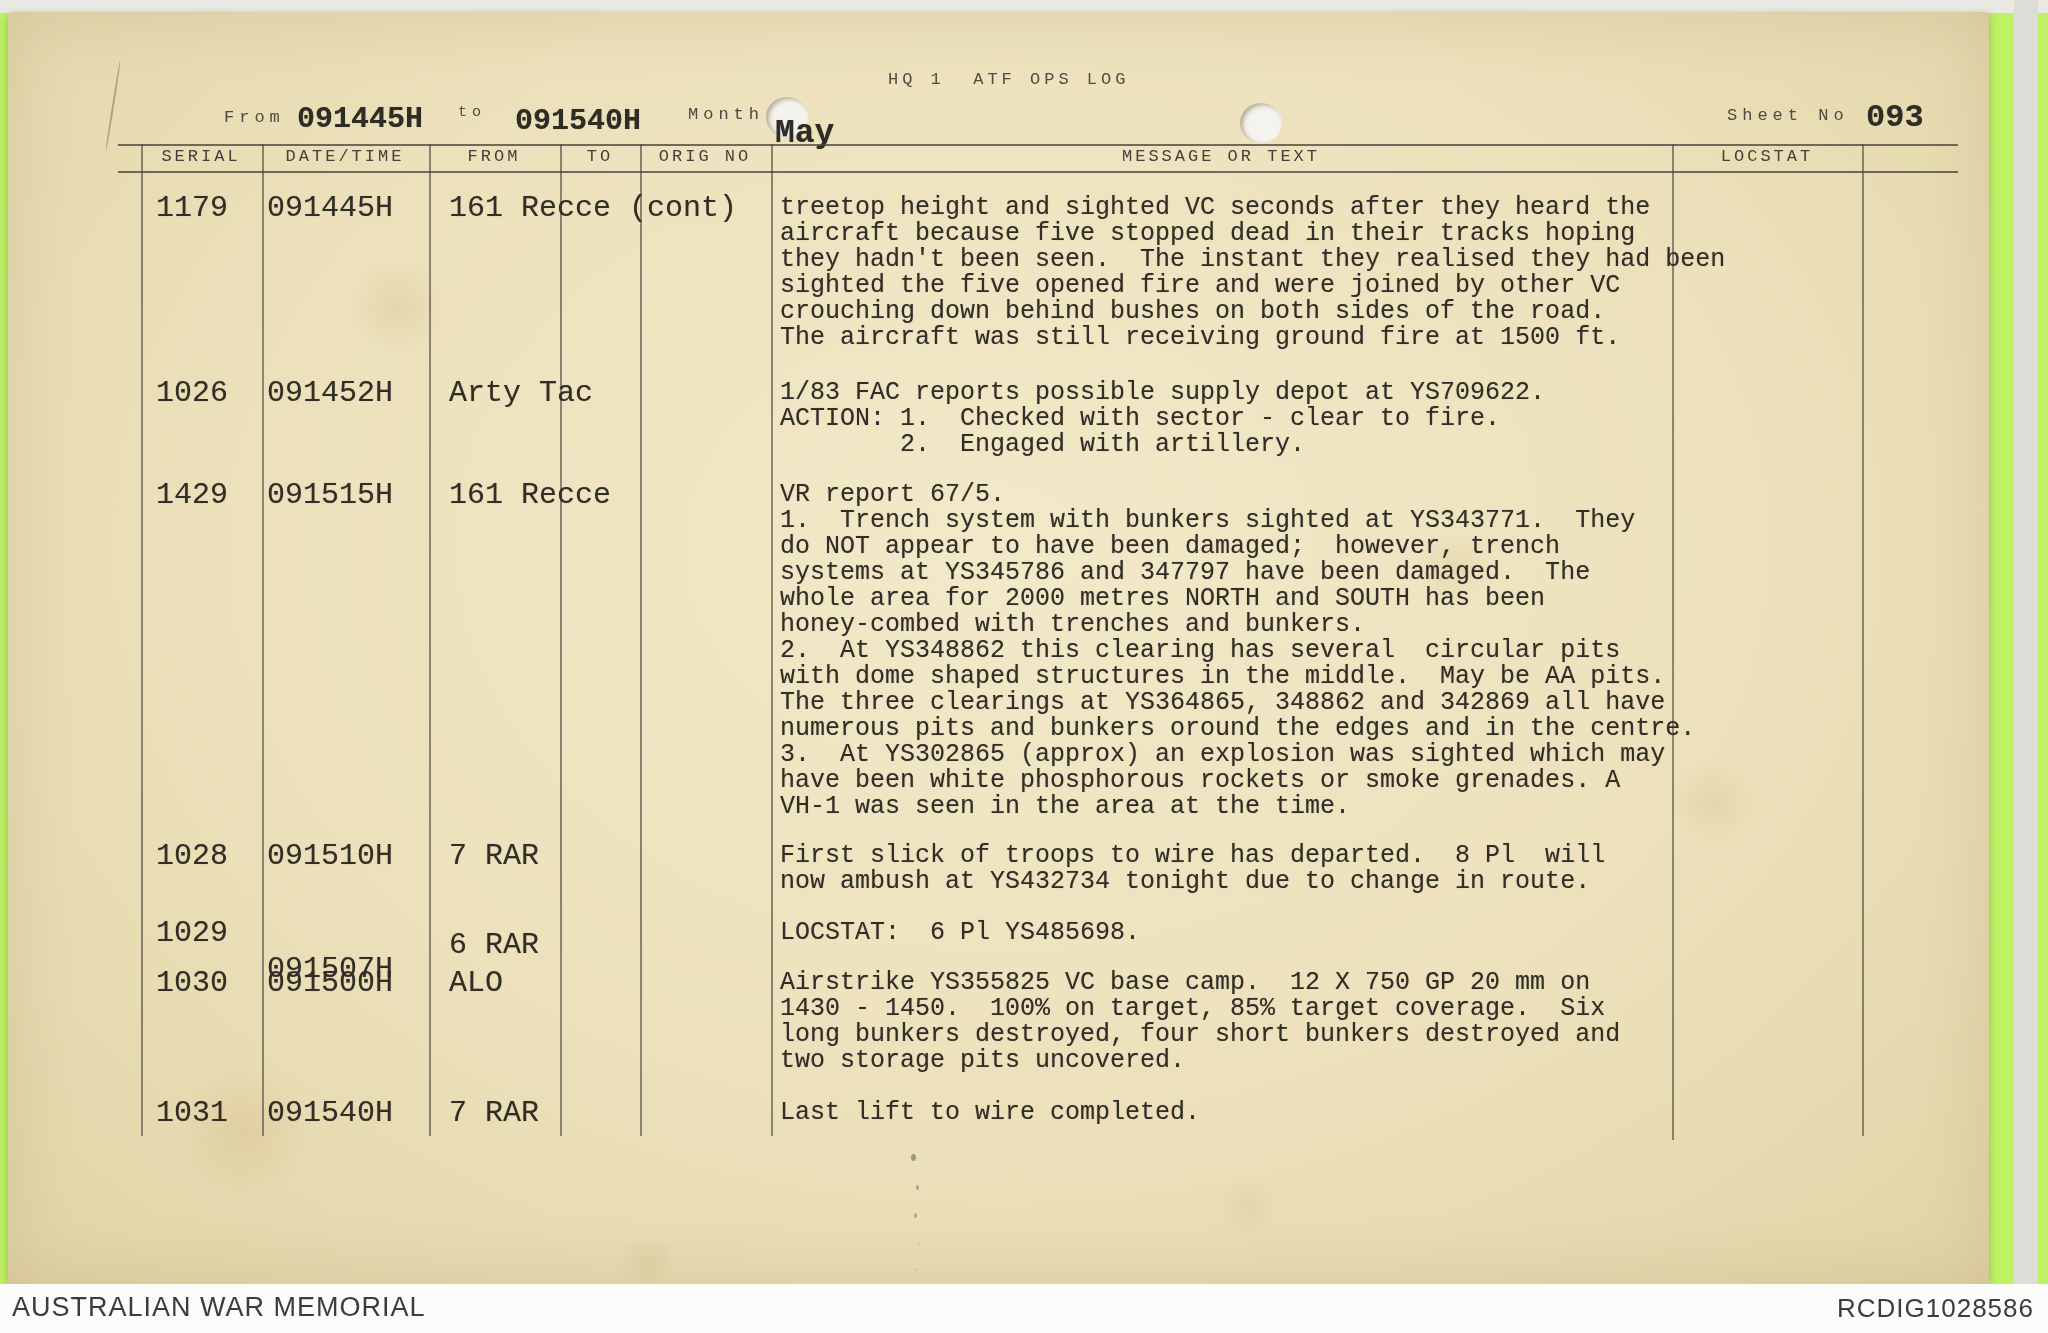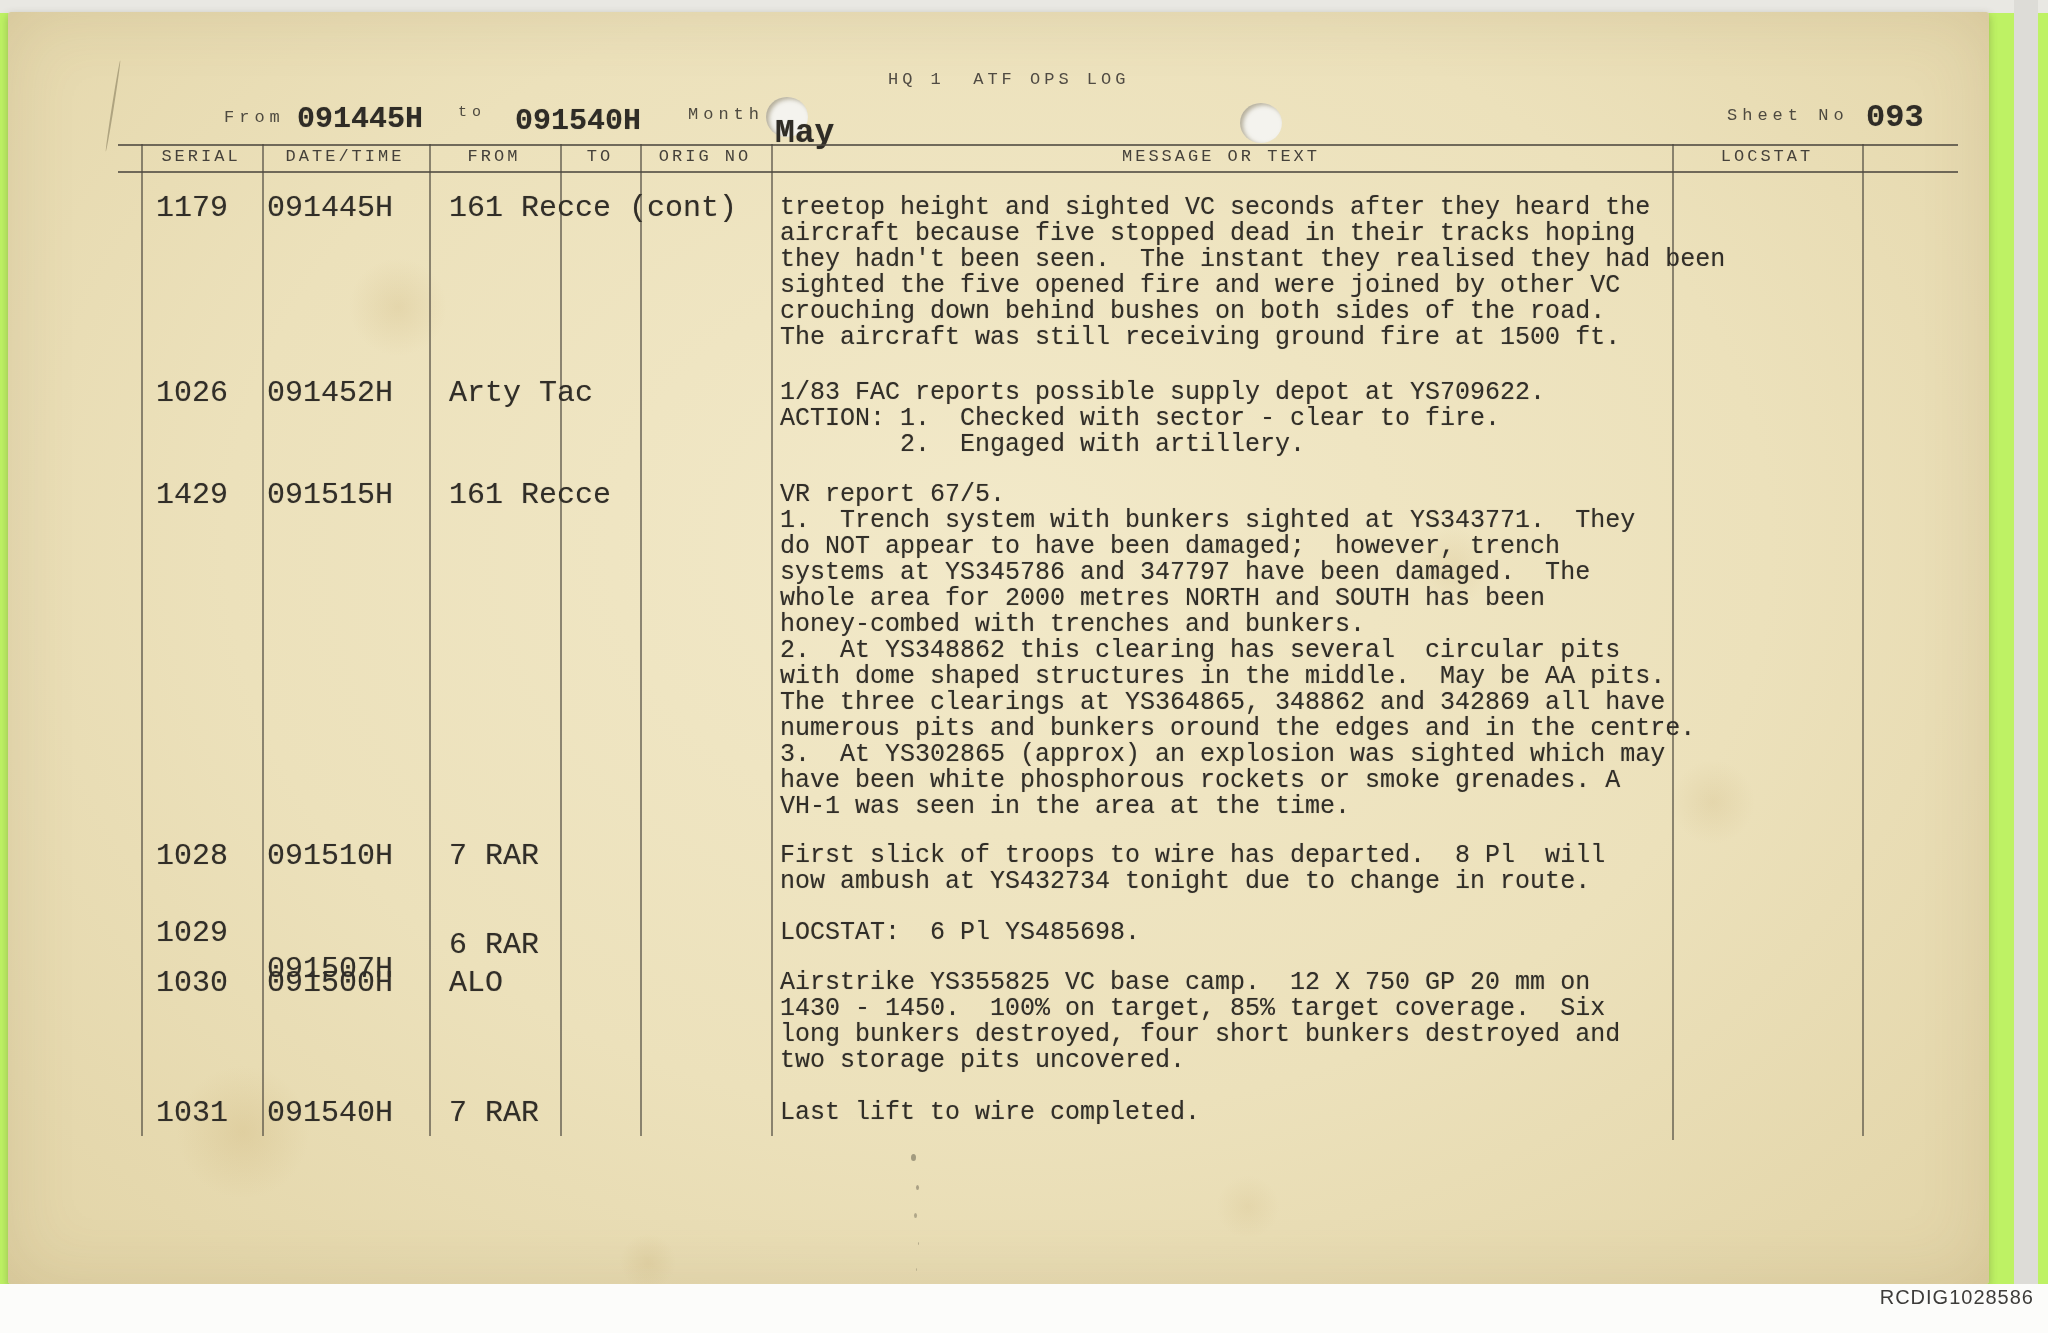--- a/index.html
+++ b/index.html
@@ -46,21 +46,21 @@
   .cell{position:absolute;color:#312e28;white-space:pre;text-shadow:0 0 1px rgba(49,46,40,.35);}
   .c-serial{font-size:30px;line-height:30px;}
   .c-dt{font-size:30px;line-height:30px;}
   .c-from{font-size:30px;line-height:30px;}
   .c-msg{font-size:25px;line-height:26px;}
 
   
   .footer{position:absolute;left:0;top:1284px;width:2048px;height:49px;background:#fcfcfa;
           font-family:"Liberation Sans",sans-serif;color:#3d3c3a;}
   .footer .left{position:absolute;left:12px;top:8px;font-size:27px;letter-spacing:1px;}
-  .footer .right{position:absolute;right:14px;top:2px;font-size:20px;letter-spacing:1px;}
+  .footer .right{position:absolute;right:14px;top:9px;font-size:26px;letter-spacing:1px;}
 </style>
 </head>
 <body>
 
 <div class="stage">
   <div class="top-strip"></div>
   <div class="edge-band"></div>
 
   <div class="paper">
     <div class="crease"></div>
@@ -158,15 +158,16 @@
 two storage pits uncovered.</span>
   </div>
   <div>
     <span class="cell c-serial" style="left:156px;top:1098px;">1031</span>
     <span class="cell c-dt" style="left:267px;top:1098px;">091540H</span>
     <span class="cell c-from" style="left:449px;top:1098px;">7 RAR</span>
     <span class="cell c-msg" style="left:780px;top:1100px;">Last lift to wire completed.</span>
   </div>
 
   <div class="footer">
+    <span class="left">AUSTRALIAN WAR MEMORIAL</span>
     <span class="right">RCDIG1028586</span>
   </div>
 </div>
 
 </body></html>

